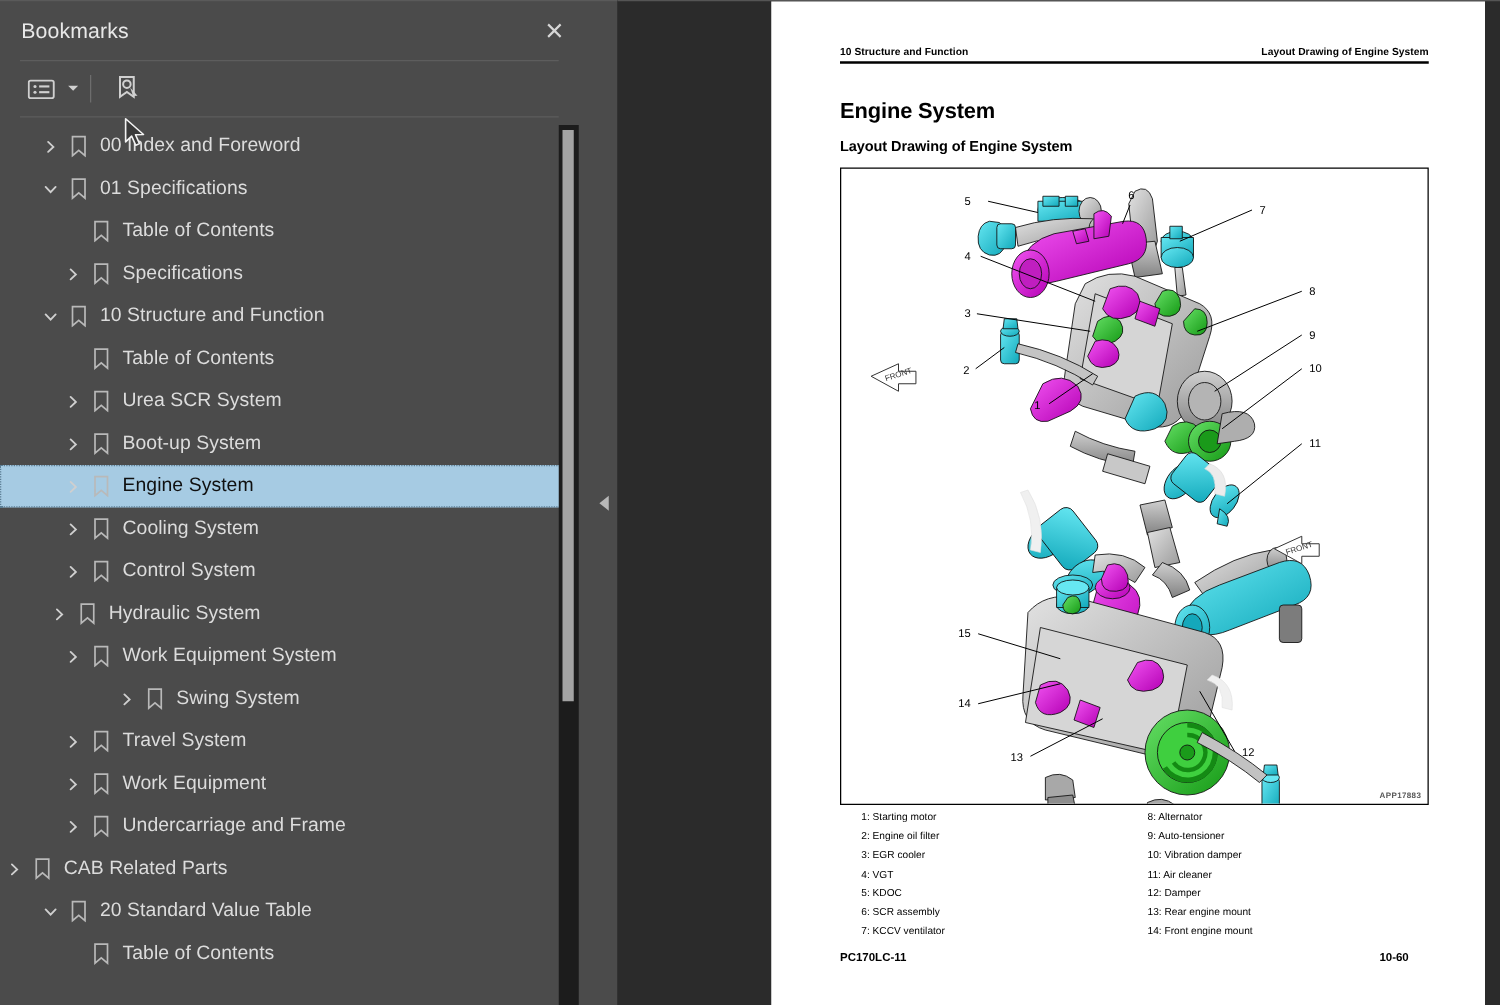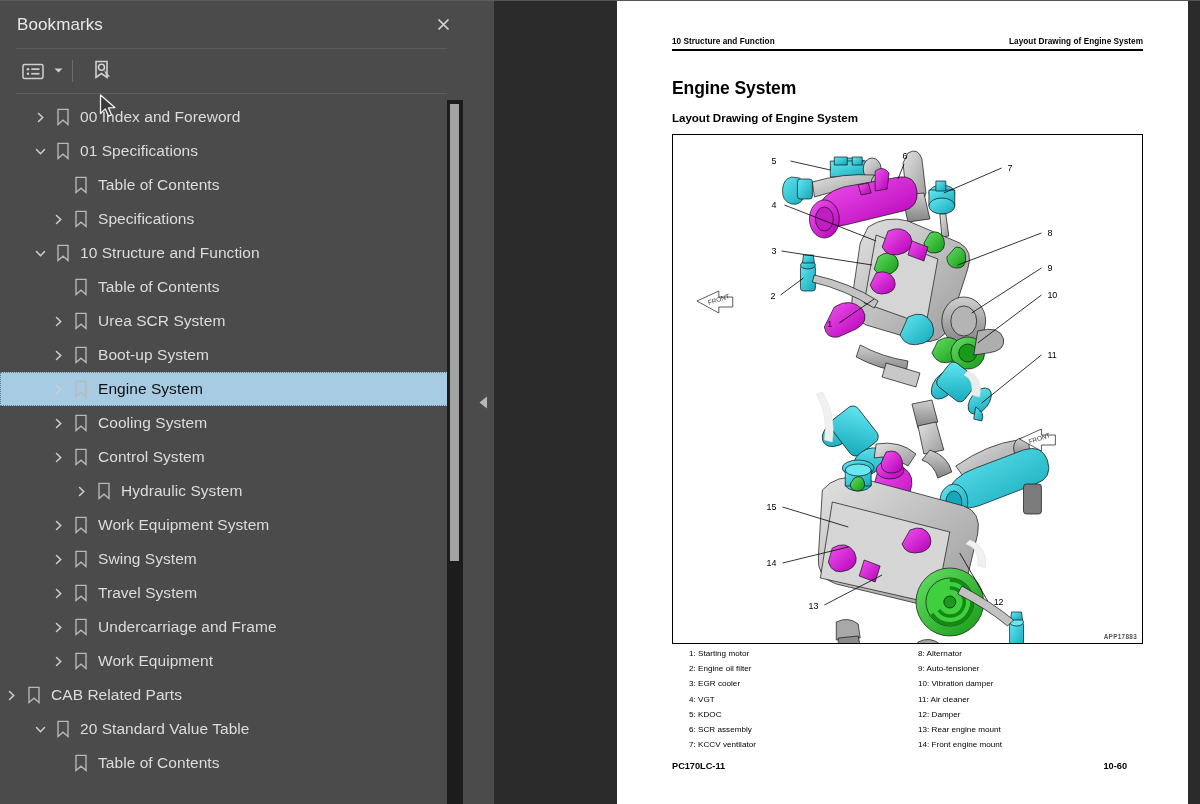--- a/index.html
+++ b/index.html
@@ -515,21 +515,21 @@
               <path d="M4.5 2.5 L8.7 6.5 L4.5 10.5" fill="none" stroke="#cfcfcf" stroke-width="1.5" stroke-linecap="round"></path>
             </svg>
           </div>
           <div class="bm-icon">
             <svg width="14" height="18" viewBox="0 0 14 18">
               <path d="M2 1.3 h10 v15.2 l-5 -4.3 l-5 4.3 z" fill="none" stroke="#b9b9b9" stroke-width="1.35"></path>
             </svg>
           </div>
           <span class="tree-label">Control System</span>
         </div>
-        <div class="tree-row" style="padding-left: 70px;">
+        <div class="tree-row" style="padding-left: 36px;">
           <div class="twisty">
             <svg width="13" height="13" viewBox="0 0 13 13">
               <path d="M4.5 2.5 L8.7 6.5 L4.5 10.5" fill="none" stroke="#cfcfcf" stroke-width="1.5" stroke-linecap="round"></path>
             </svg>
           </div>
           <div class="bm-icon">
             <svg width="14" height="18" viewBox="0 0 14 18">
               <path d="M2 1.3 h10 v15.2 l-5 -4.3 l-5 4.3 z" fill="none" stroke="#b9b9b9" stroke-width="1.35"></path>
             </svg>
           </div>
@@ -541,21 +541,21 @@
               <path d="M4.5 2.5 L8.7 6.5 L4.5 10.5" fill="none" stroke="#cfcfcf" stroke-width="1.5" stroke-linecap="round"></path>
             </svg>
           </div>
           <div class="bm-icon">
             <svg width="14" height="18" viewBox="0 0 14 18">
               <path d="M2 1.3 h10 v15.2 l-5 -4.3 l-5 4.3 z" fill="none" stroke="#b9b9b9" stroke-width="1.35"></path>
             </svg>
           </div>
           <span class="tree-label">Work Equipment System</span>
         </div>
-        <div class="tree-row" style="padding-left: 47px;">
+        <div class="tree-row" style="padding-left: 47px; margin-left: 43px;">
           <div class="twisty">
             <svg width="13" height="13" viewBox="0 0 13 13">
               <path d="M4.5 2.5 L8.7 6.5 L4.5 10.5" fill="none" stroke="#cfcfcf" stroke-width="1.5" stroke-linecap="round"></path>
             </svg>
           </div>
           <div class="bm-icon">
             <svg width="14" height="18" viewBox="0 0 14 18">
               <path d="M2 1.3 h10 v15.2 l-5 -4.3 l-5 4.3 z" fill="none" stroke="#b9b9b9" stroke-width="1.35"></path>
             </svg>
           </div>
@@ -578,34 +578,34 @@
           <div class="twisty">
             <svg width="13" height="13" viewBox="0 0 13 13">
               <path d="M4.5 2.5 L8.7 6.5 L4.5 10.5" fill="none" stroke="#cfcfcf" stroke-width="1.5" stroke-linecap="round"></path>
             </svg>
           </div>
           <div class="bm-icon">
             <svg width="14" height="18" viewBox="0 0 14 18">
               <path d="M2 1.3 h10 v15.2 l-5 -4.3 l-5 4.3 z" fill="none" stroke="#b9b9b9" stroke-width="1.35"></path>
             </svg>
           </div>
+          <span class="tree-label">Work Equipment</span>
+        </div>
+        <div class="tree-row" style="padding-left: 47px;">
+          <div class="twisty">
+            <svg width="13" height="13" viewBox="0 0 13 13">
+              <path d="M4.5 2.5 L8.7 6.5 L4.5 10.5" fill="none" stroke="#cfcfcf" stroke-width="1.5" stroke-linecap="round"></path>
+            </svg>
+          </div>
+          <div class="bm-icon">
+            <svg width="14" height="18" viewBox="0 0 14 18">
+              <path d="M2 1.3 h10 v15.2 l-5 -4.3 l-5 4.3 z" fill="none" stroke="#b9b9b9" stroke-width="1.35"></path>
+            </svg>
+          </div>
           <span class="tree-label">Undercarriage and Frame</span>
-        </div>
-        <div class="tree-row" style="padding-left: 47px;">
-          <div class="twisty">
-            <svg width="13" height="13" viewBox="0 0 13 13">
-              <path d="M4.5 2.5 L8.7 6.5 L4.5 10.5" fill="none" stroke="#cfcfcf" stroke-width="1.5" stroke-linecap="round"></path>
-            </svg>
-          </div>
-          <div class="bm-icon">
-            <svg width="14" height="18" viewBox="0 0 14 18">
-              <path d="M2 1.3 h10 v15.2 l-5 -4.3 l-5 4.3 z" fill="none" stroke="#b9b9b9" stroke-width="1.35"></path>
-            </svg>
-          </div>
-          <span class="tree-label">Work Equipment</span>
         </div>
         <div class="tree-row" style="">
           <div class="twisty">
             <svg width="13" height="13" viewBox="0 0 13 13">
               <path d="M4.5 2.5 L8.7 6.5 L4.5 10.5" fill="none" stroke="#cfcfcf" stroke-width="1.5" stroke-linecap="round"></path>
             </svg>
           </div>
           <div class="bm-icon">
             <svg width="14" height="18" viewBox="0 0 14 18">
               <path d="M2 1.3 h10 v15.2 l-5 -4.3 l-5 4.3 z" fill="none" stroke="#b9b9b9" stroke-width="1.35"></path>

